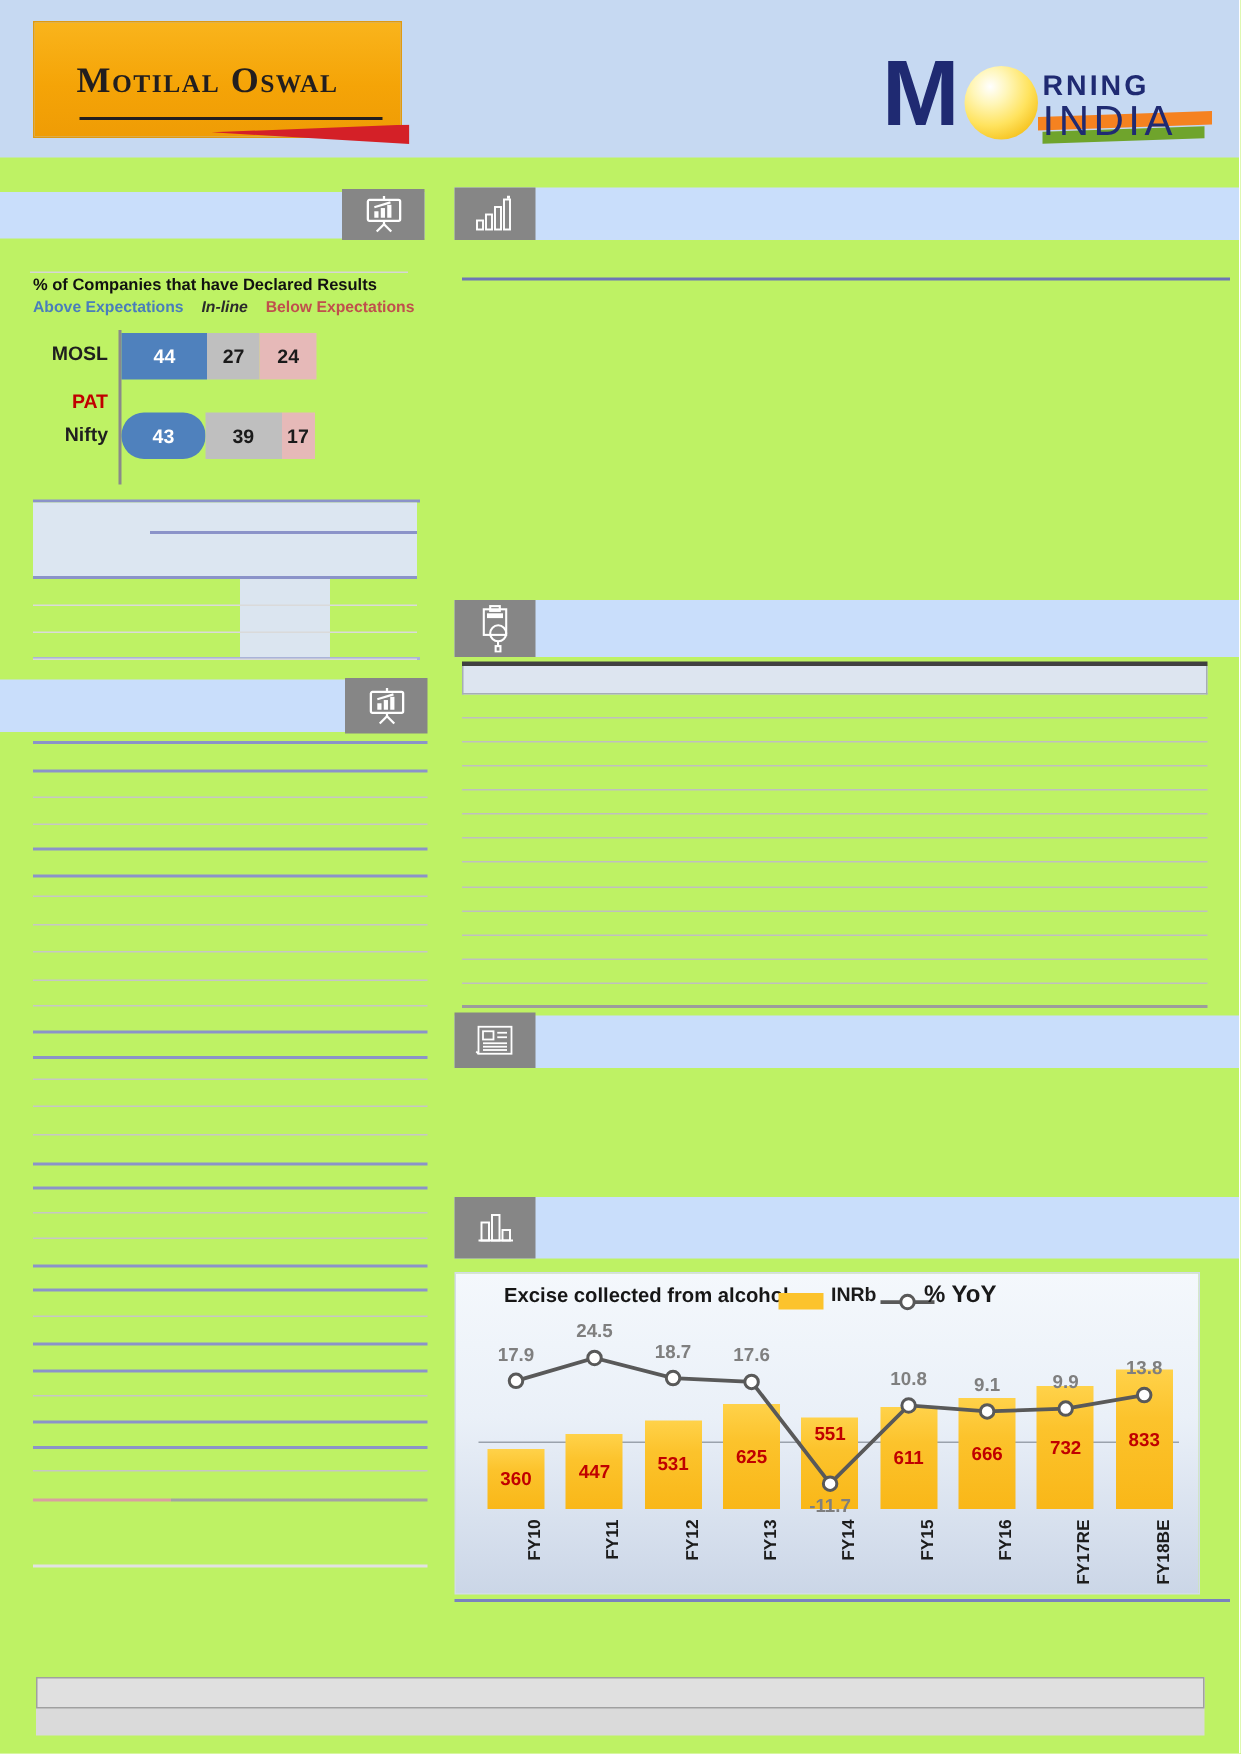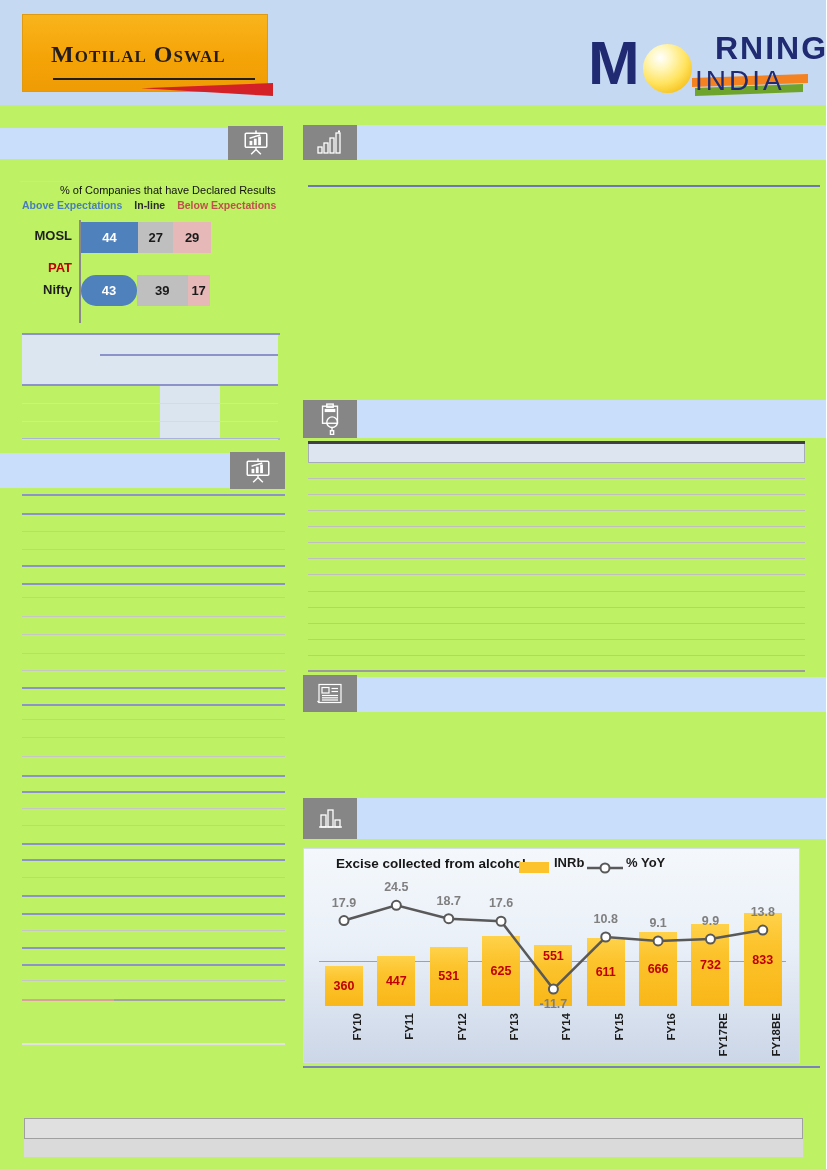--- a/index.html
+++ b/index.html
@@ -21,36 +21,36 @@
              color: #221e1f; }
   .mo-underline { left: 30px; top: 63px; width: 202px; height: 2px; background: #221e1f; }
   .mo-swoosh { left: 118px; top: 68px; width: 132px; height: 13px; background: #d42027;
                clip-path: polygon(0 40%, 100% 0, 100% 100%); }
 
   
   .mi-logo { left: 588px; top: 34px; width: 226px; height: 68px; }
   .mi-m { left: 0; top: -2px; font-size: 62px; line-height: 62px; font-weight: bold; color: #1f2a72; }
   .mi-ball { left: 55px; top: 10px; width: 49px; height: 49px; border-radius: 50%;
              background: radial-gradient(circle at 35% 28%, #ffffff 0%, #fff6b8 25%, #ffe35e 55%, #f4bd14 85%, #dfa300 100%); }
-  .mi-rning { left: 107px; top: 0; font-size: 32px; line-height: 28px; font-weight: bold; letter-spacing: 2px; color: #1f2a72; margin-left: 20px; }
+  .mi-rning { left: 107px; top: 10px; font-size: 19px; line-height: 28px; font-weight: bold; letter-spacing: 2px; color: #1f2a72; }
   .mi-stripe-orange { left: 104px; top: 42px; width: 116px; height: 9px; background: #f58220; transform: skewY(-2deg); }
   .mi-stripe-green  { left: 107px; top: 52px; width: 108px; height: 8px; background: #6fa42c; transform: skewY(-2deg); }
   .mi-india { left: 107px; top: 33px; font-size: 28px; line-height: 28px; font-weight: normal; letter-spacing: 3px; color: #1f2a72; }
 
   
   .secbar { background: #c9defb; }
   .iconbox { background: #868686; display: flex; align-items: center; justify-content: center; }
   .iconbox svg { display: block; }
 
   
   .res-topline { left: 20px; top: 181px; width: 252px; height: 1px; background: #d6d6d6; }
-  .res-title { left: 22px; top: 184px; width: 262px; font-size: 11px; font-weight: normal; color: #111111; margin-left: 38px; }
+  .res-title { left: 22px; top: 184px; width: 262px; font-size: 11px; font-weight: bold; color: #111111; }
   .res-legend { left: 22px; top: 199px; width: 262px; font-size: 10.5px; font-weight: bold; }
   .res-legend .lg-above { color: #4a7ebb; }
-  .res-legend .lg-inline { color: #2b2b2b; margin-left: 9px; }
+  .res-legend .lg-inline { color: #2b2b2b; margin-left: 9px; font-style: italic; }
   .res-legend .lg-below { color: #c0504d; margin-left: 9px; }
   .res-chart { left: 22px; top: 220px; width: 262px; height: 106px; }
   .res-axis { left: 57px; top: 0; width: 2px; height: 103px; background: #8a8a8a; }
   .res-cat { width: 50px; text-align: right; font-size: 13px; font-weight: bold; color: #1f1f1f; }
   .res-row { left: 59px; height: 31px; display: flex; }
   .res-seg { height: 100%; display: flex; align-items: center; justify-content: center;
              font-size: 13px; font-weight: bold; }
 
   
   .ltable { left: 22px; top: 333px; width: 258px; height: 107px;
@@ -69,21 +69,21 @@
   .rtable-row { width: 100%; height: 16.07px; border-bottom: 1px solid #bfbfbf; }
   .rtable-row:last-child { border-bottom: none; }
 
   
   .excise { left: 303px; top: 848px; width: 497px; height: 215px;
             background: linear-gradient(180deg, #f4f8fc 0%, #eaf0f8 45%, #cbd6e7 100%);
             border: 1px solid #d3dce8; overflow: hidden; }
   .ex-title { left: 32px; top: 7px; font-size: 13.5px; font-weight: bold; color: #161616; }
   .ex-leg-swatch { left: 215px; top: 13px; width: 30px; height: 11px; background: #fcc32c; }
   .ex-leg-inrb { left: 250px; top: 6px; font-size: 13px; font-weight: bold; color: #1a1a1a; }
-  .ex-leg-yoy { left: 322px; top: 6px; font-size: 13px; font-weight: bold; color: #1a1a1a; }
+  .ex-leg-yoy { left: 312px; top: 6px; font-size: 16px; font-weight: bold; color: #1a1a1a; }
   .ex-zero { left: 15px; top: 112px; width: 467px; height: 1px; background: #9aa2ac; }
   .ex-bar { background: linear-gradient(180deg, #ffd24a 0%, #fcc32c 35%, #f9b718 100%); }
   .ex-barlab { width: 44px; text-align: center; font-size: 12.5px; font-weight: bold; color: #c00000; }
   .ex-yoylab { width: 44px; text-align: center; font-size: 12.5px; font-weight: bold; color: #7f7f7f; }
   .ex-xlab { width: 48px; text-align: right; font-size: 11.5px; font-weight: bold; color: #1c1c1c;
              transform: rotate(-90deg); transform-origin: 0 0; white-space: nowrap; }
   .ex-botline { left: 303px; top: 1066px; width: 517px; height: 2px; background: #7a82be; }
 
   
   .rule { left: 22px; width: 263px; }
@@ -139,21 +139,21 @@
     <span class="lg-below">Below Expectations</span>
   </div>
   <div class="abs res-chart" id="res-chart">
     <div class="abs res-axis"></div>
     <div class="abs res-cat" style="left:0;top:8px;">MOSL</div>
     <div class="abs res-cat" style="left:0;top:40px;color:#c00000;">PAT</div>
     <div class="abs res-cat" style="left:0;top:62px;">Nifty</div>
     <div class="abs res-row" id="res-row-mosl" style="top:2px;">
         <div class="res-seg" style="width:57.2px;background:#4f81bd;color:#ffffff;">44</div>
         <div class="res-seg" style="width:35.1px;background:#bfbfbf;color:#1a1a1a;">27</div>
-        <div class="res-seg" style="width:37.7px;background:#e6b9b8;color:#1a1a1a;">29</div>
+        <div class="res-seg" style="width:37.7px;background:#e6b9b8;color:#1a1a1a;">24</div>
       </div>
     <div class="abs res-row" id="res-row-nifty" style="top:55px;">
         <div class="res-seg" style="width:55.9px;background:#4f81bd;color:#ffffff;border-radius:15px;">43</div>
         <div class="res-seg" style="width:50.7px;background:#bfbfbf;color:#1a1a1a;">39</div>
         <div class="res-seg" style="width:22.1px;background:#e6b9b8;color:#1a1a1a;">17</div>
       </div>
   </div>
 
   <div class="abs ltable">
     <div class="abs ltable-head">

